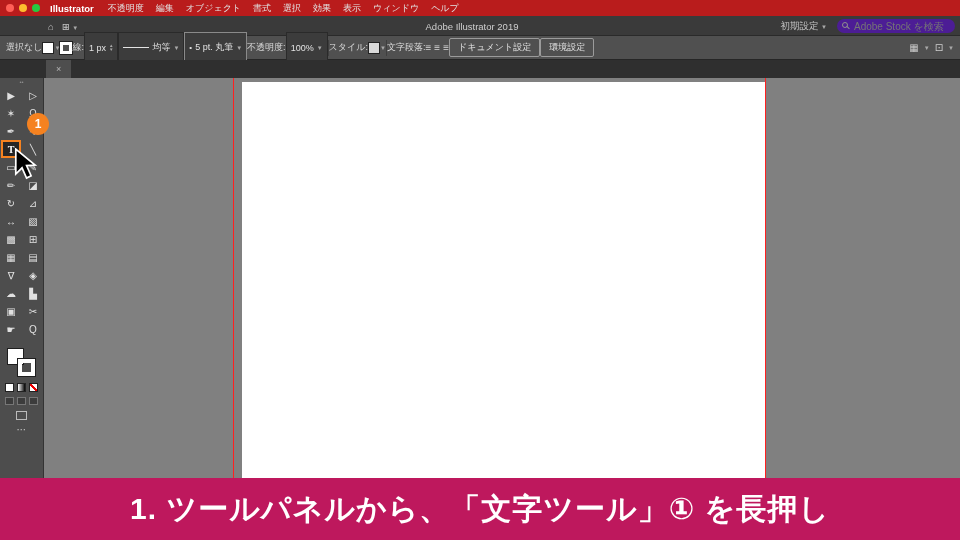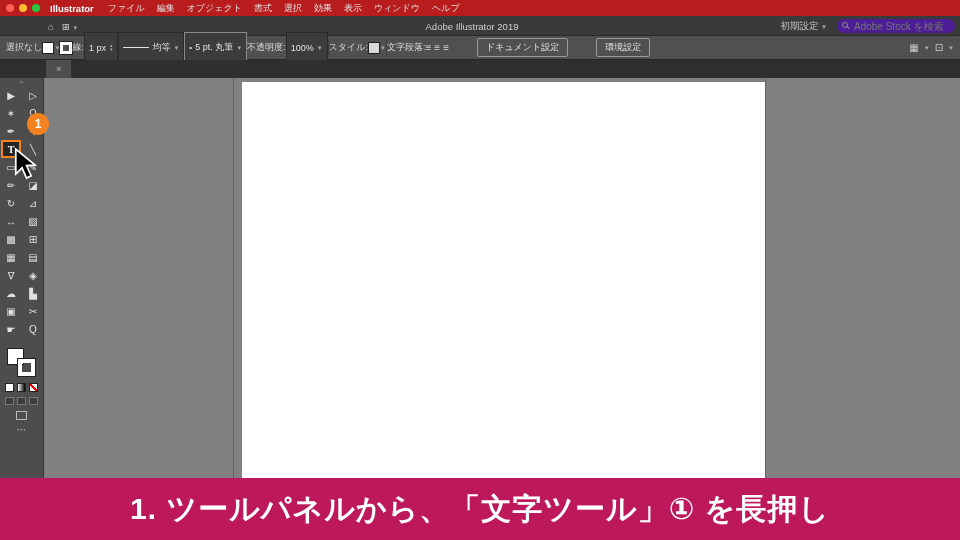--- a/index.html
+++ b/index.html
@@ -38,21 +38,21 @@
   .swatch { width:12px; height:12px; border:1px solid #222; display:inline-block; }
   .swatch.fill { background:#fff; }
   .stroke-proxy { width:12px; height:12px; border:3px solid #fff; outline:1px solid #222; display:inline-block; background:transparent; }
   .field { background:#3c3c3c; border:1px solid #2a2a2a; height:31px; display:flex; align-items:center;
     padding:0 4px; gap:3px; color:#e3e3e3; }
   .stepper { display:flex; flex-direction:column; font-size:4.5px; line-height:4px; color:#aaa; }
   .profile-line { display:inline-block; width:26px; height:1px; background:#e3e3e3; }
   .brush-field { border:1px solid #8a8a8a; }
   .dot { font-size:8px; }
   .align-icons { display:flex; gap:3px; font-size:10px; color:#d8d8d8; }
-  .cb-button { border:1px solid #9b9b9b; border-radius:2px; padding:2px 8px; font-size:9px; color:#e3e3e3;margin-left:28px; }
+  .cb-button { border:1px solid #9b9b9b; border-radius:2px; padding:2px 8px; font-size:9px; color:#e3e3e3; }
   .right-icons { margin-left:auto; display:flex; align-items:center; gap:5px; font-size:10px; color:#cfcfcf; }
 
   
   .tab-bar { position:absolute; left:0; top:60px; width:960px; height:18px; background:#2f2f2f; }
   .doc-tab { position:absolute; left:46px; top:0; height:18px; background:#4e4e4e; display:flex;
     align-items:center; gap:6px; padding:0 10px; color:#dedede; font-size:8.5px; }
   .tab-close { color:#b5b5b5; font-size:9px; }
 
   
   .toolbar { position:absolute; left:0; top:78px; width:44px; height:400px; background:#4d4d4d;
@@ -96,21 +96,21 @@
 </head>
 <body>
 
 <div class="menu-bar">
   <span class="lights">
     <span class="light red"></span>
     <span class="light yellow"></span>
     <span class="light green"></span>
   </span>
   <span class="app-name">Illustrator</span>
-  <span class="menu-item">ファイル</span>
+  <span class="menu-item">不透明度</span>
   <span class="menu-item">編集</span>
   <span class="menu-item">オブジェクト</span>
   <span class="menu-item">書式</span>
   <span class="menu-item">選択</span>
   <span class="menu-item">効果</span>
   <span class="menu-item">表示</span>
   <span class="menu-item">ウィンドウ</span>
   <span class="menu-item">ヘルプ</span>
 </div>
 

